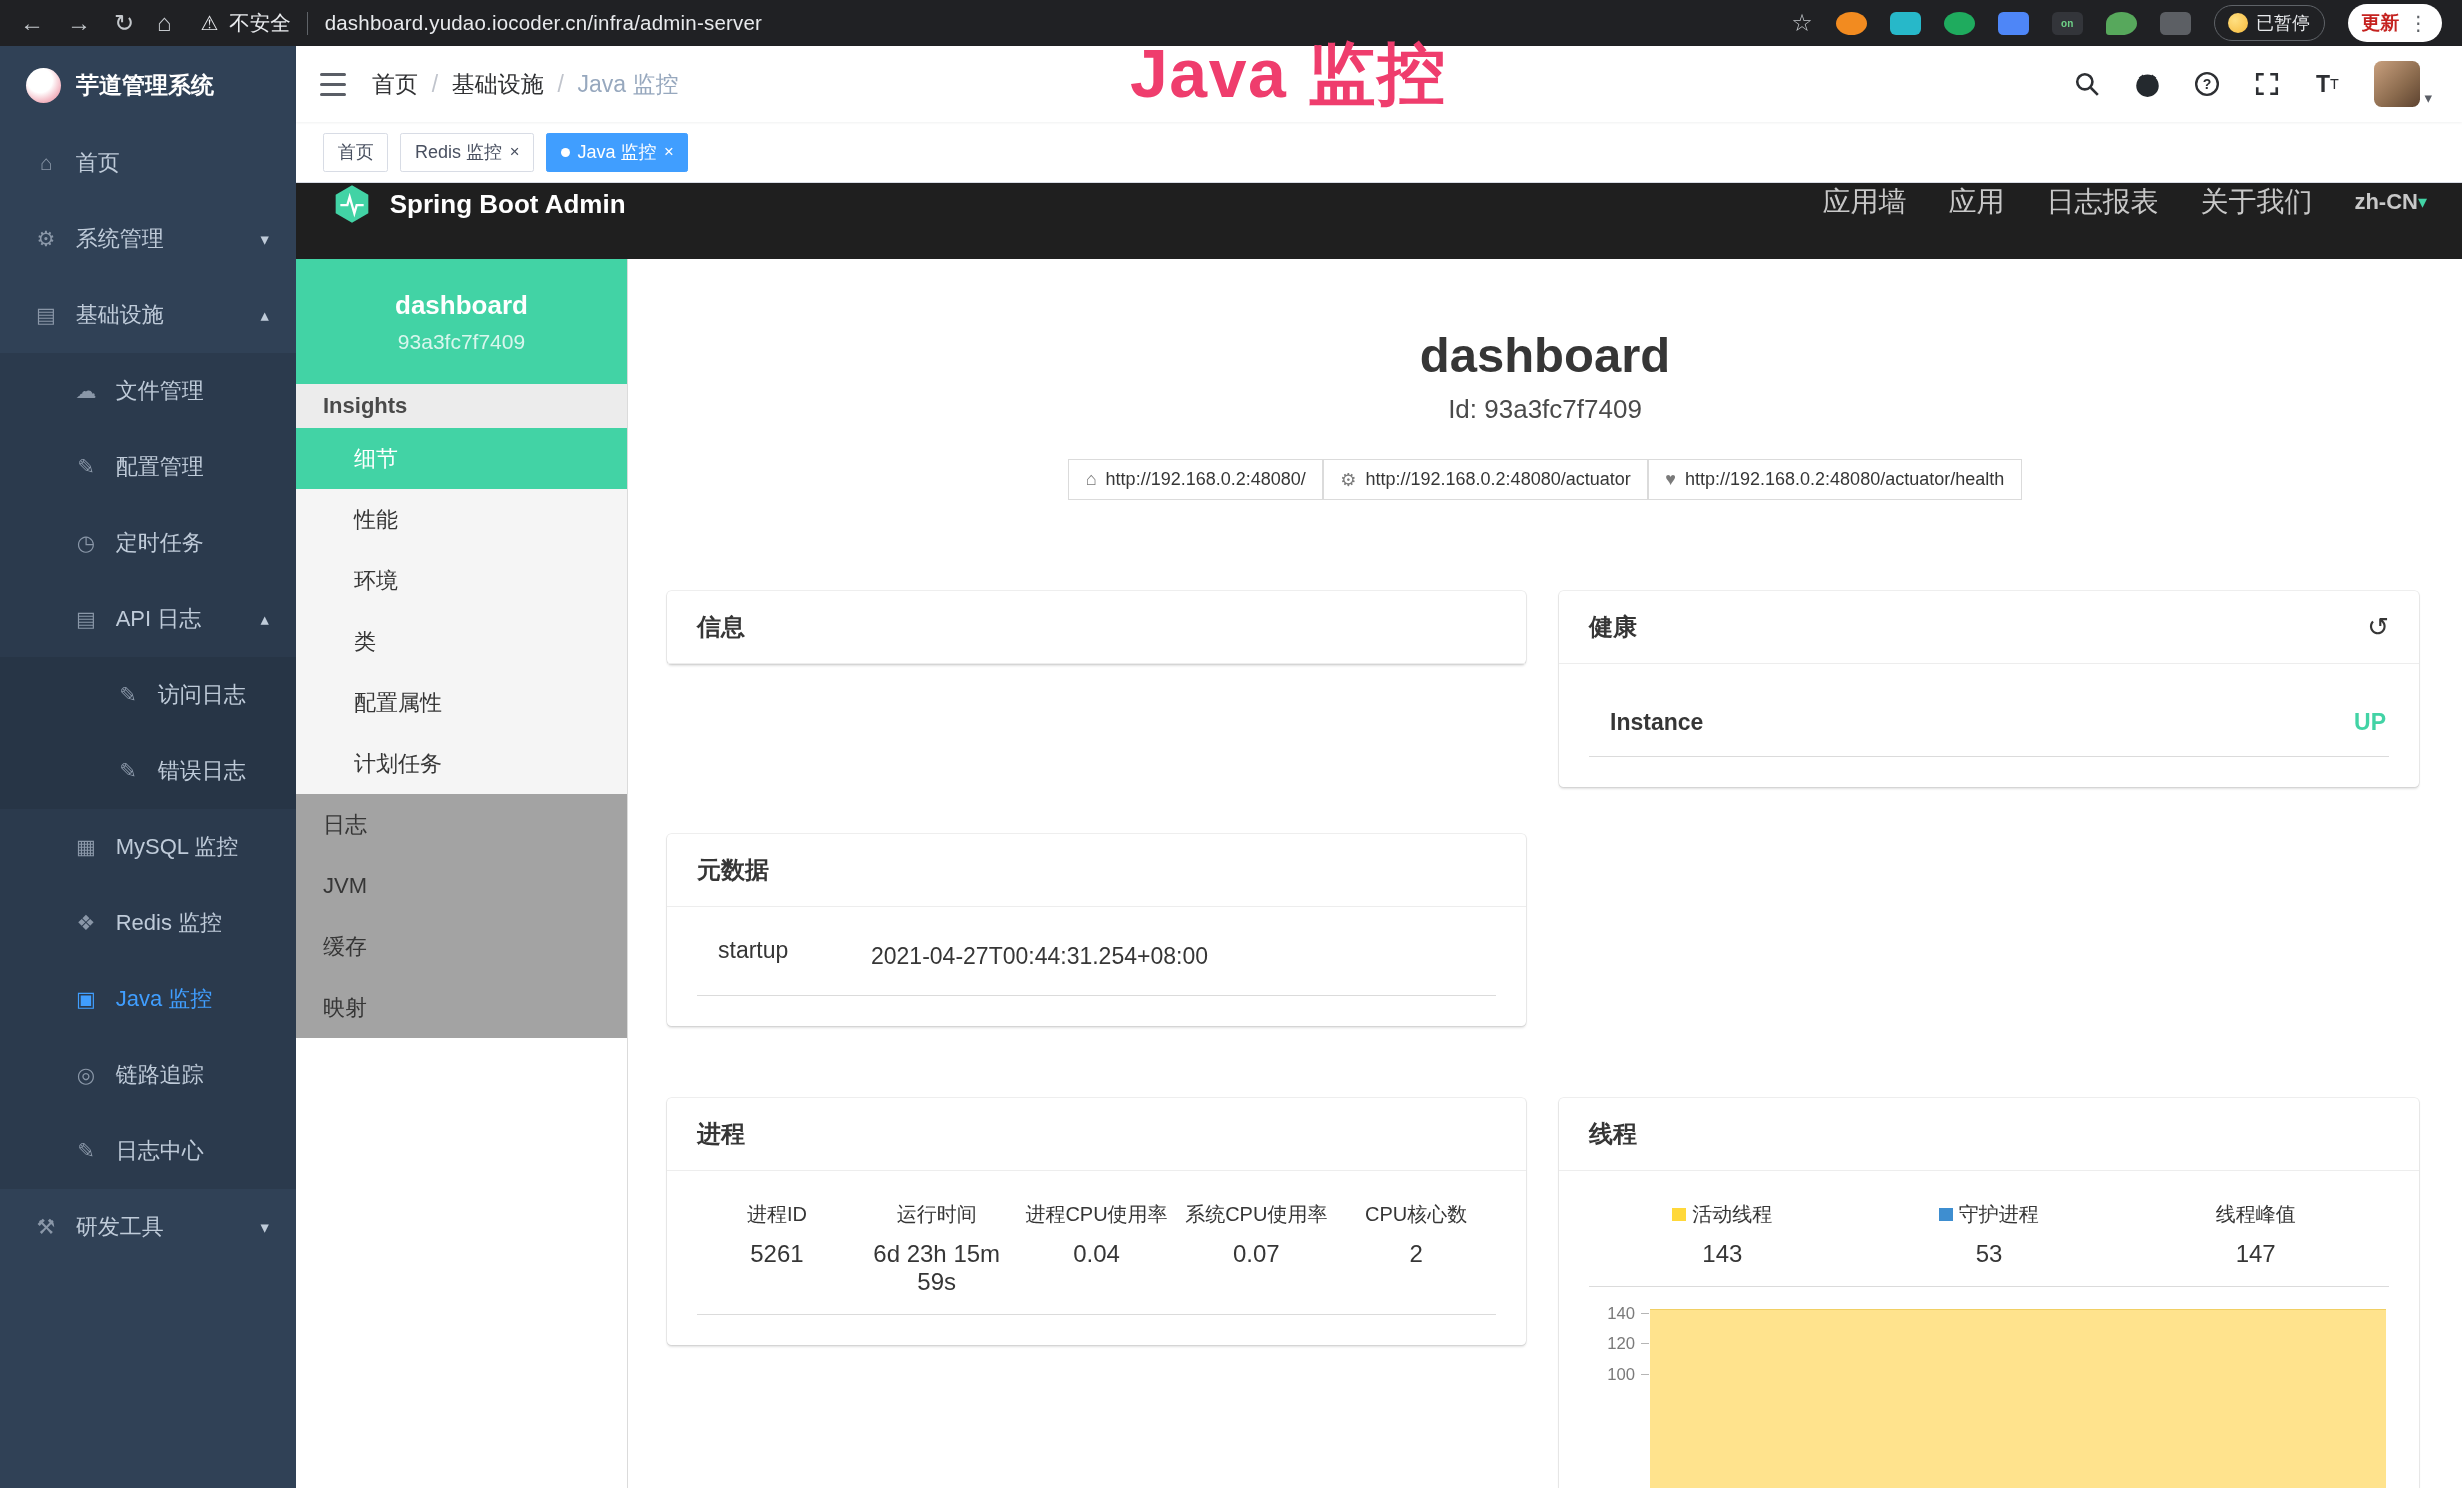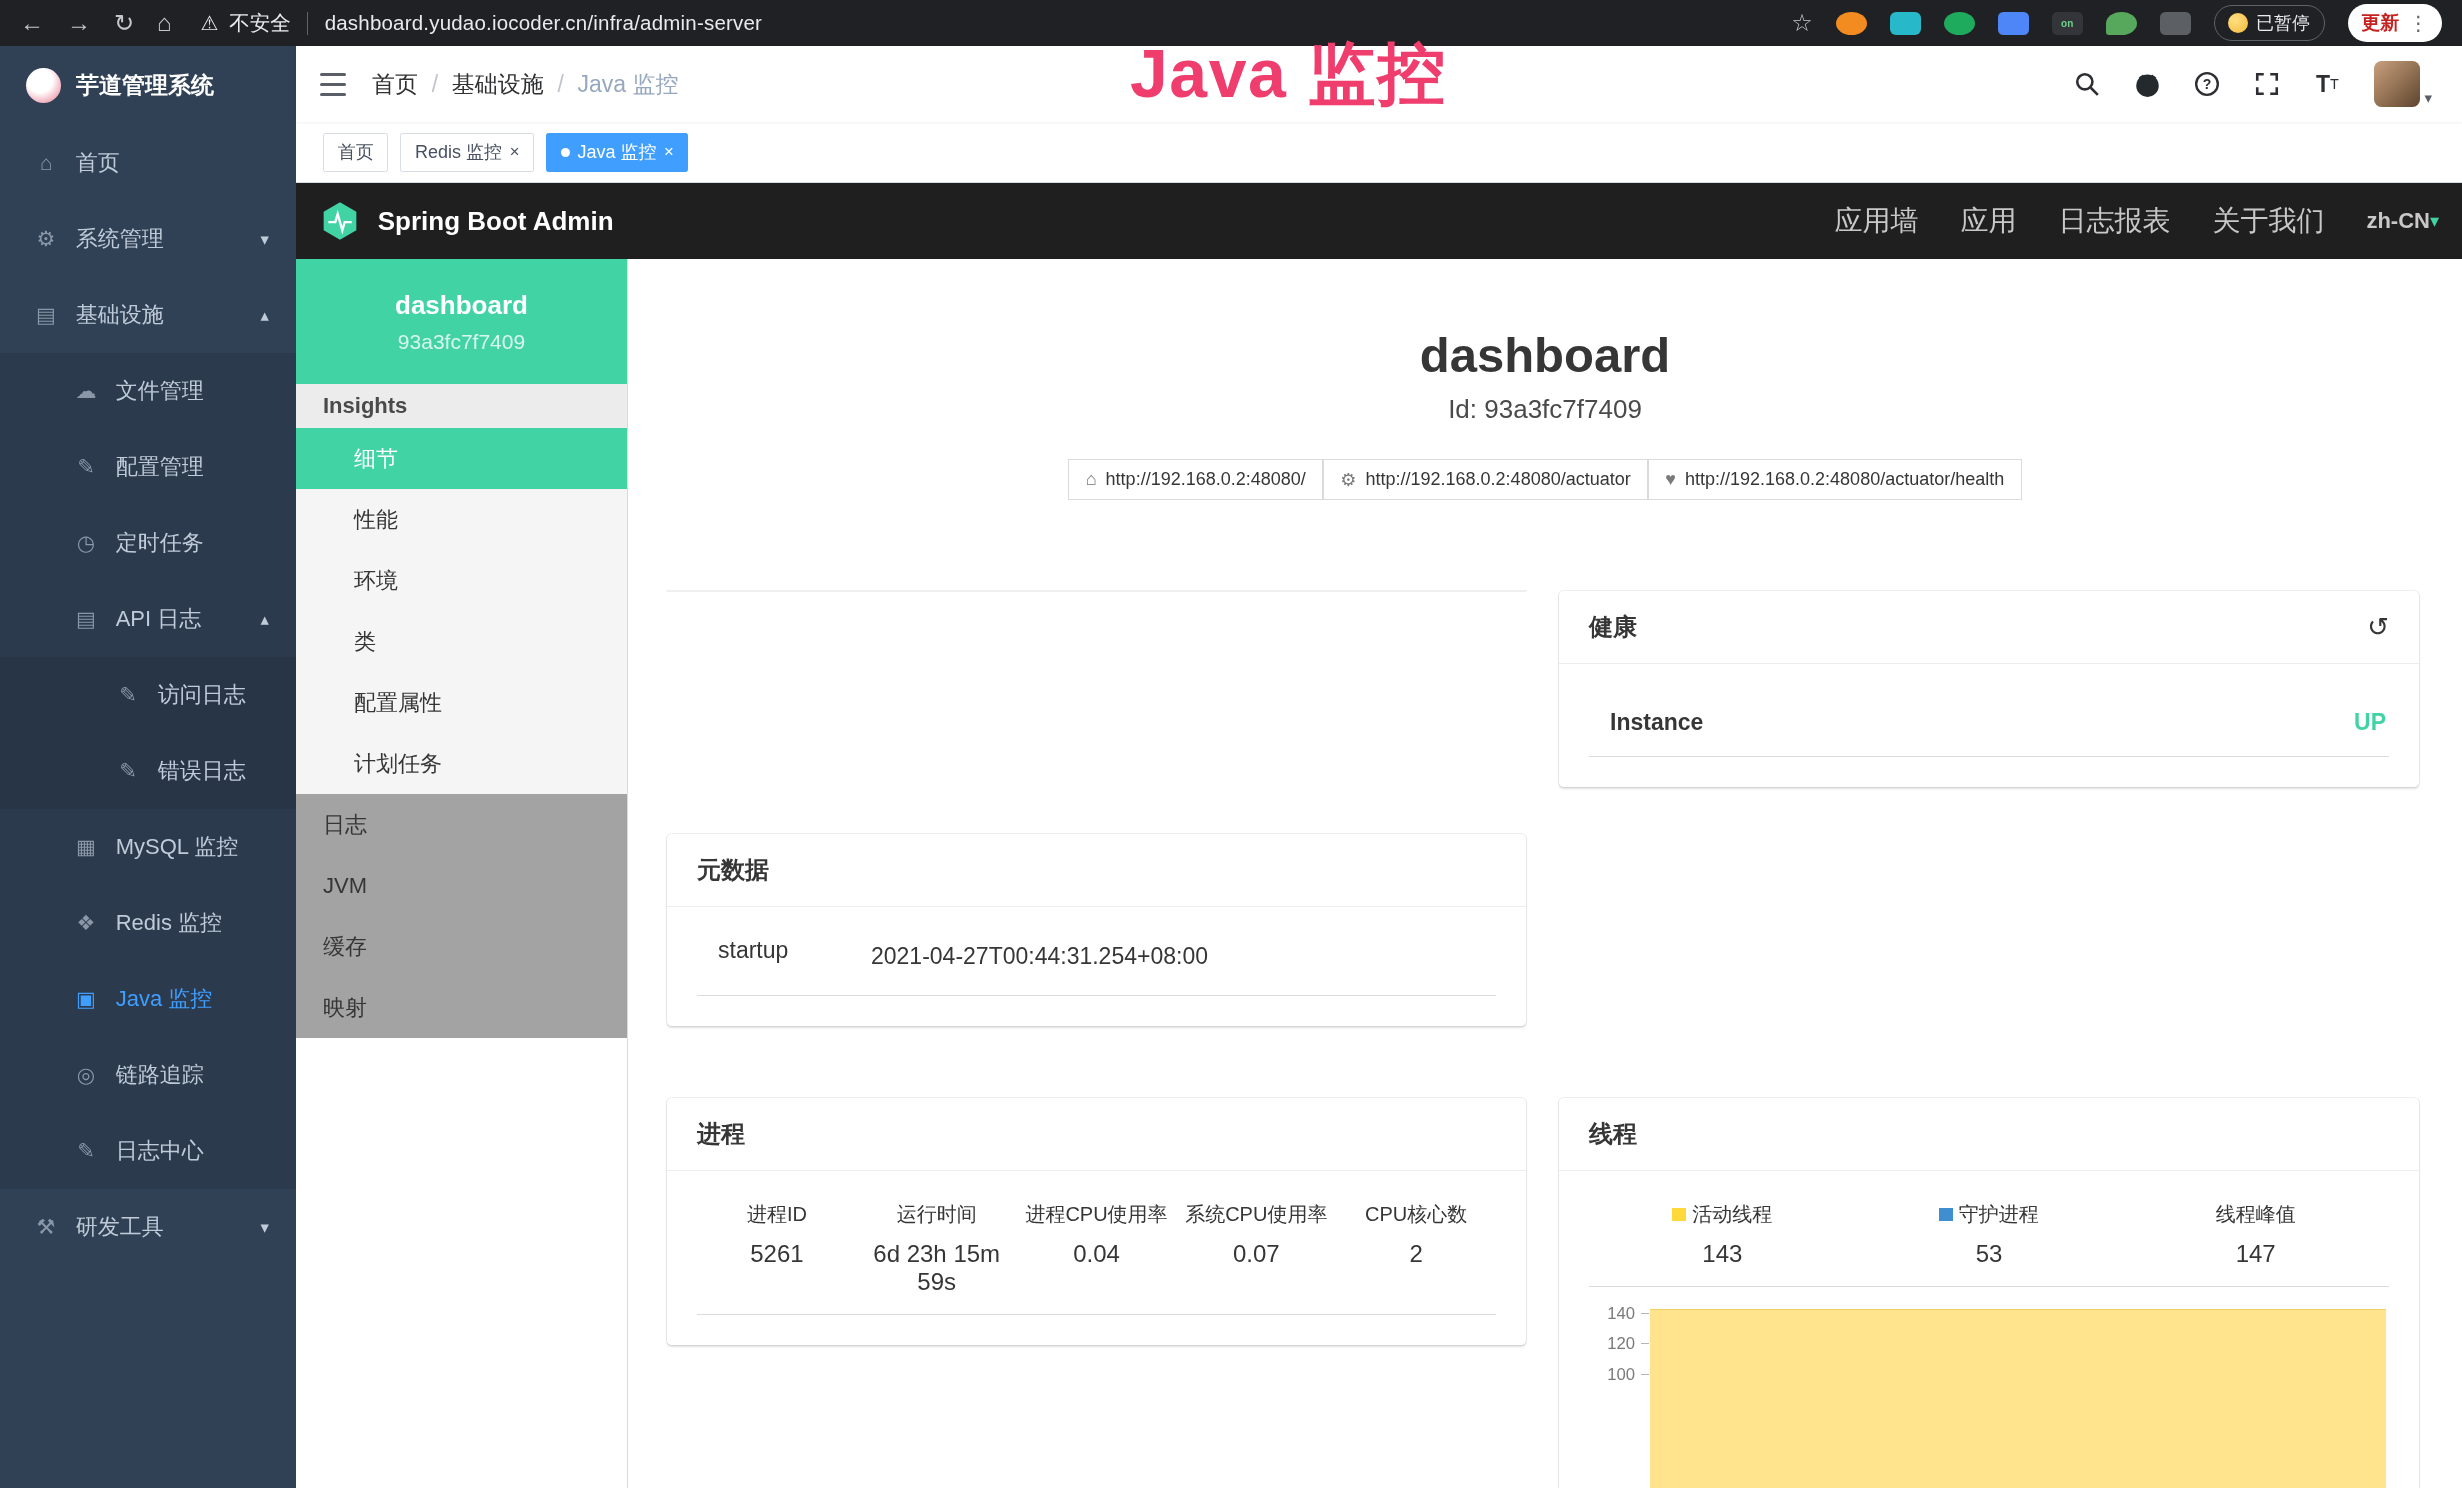--- a/index.html
+++ b/index.html
@@ -70,22 +70,22 @@
 
   #tags-bar { height:61px; background:#fff; border-bottom:0.8px solid #d8dce5;
     display:flex; align-items:center; gap:12px; padding-left:27px; }
   .tag { height:39px; display:inline-flex; align-items:center; gap:7.6px;
     border:0.8px solid #d8dce5; background:#fff; color:#495060; font-size:18px;
     padding:0 13.7px; border-radius:2.3px; cursor:pointer; }
   .tag .close { font-size:16.7px; line-height:1; }
   .tag.active { background:#409eff; border-color:#409eff; color:#fff; }
   .tag .dot { width:9px; height:9px; border-radius:50%; background:#fff; }
 
-  #sba-nav { height:76px; background:#1f1f1f; display:flex; align-items:center;
-    padding:0 23px; }
+  #sba-nav { height:76px; background:#1f1f1f; display:flex; align-items:flex-start;
+    padding:0 35px; }
   .sba-brand { display:flex; align-items:center; gap:16.7px; cursor:pointer; }
   .sba-brand span { color:#fff; font-size:26px; font-weight:bold; }
   .sba-links { margin-left:auto; display:flex; align-items:center; gap:42px; }
   .sba-link { color:#c8c8c8; font-size:28px; cursor:pointer; }
   .sba-lang { color:#c8c8c8; font-size:22px; display:flex; align-items:center; gap:0; cursor:pointer;font-weight:bold; }
   .sba-lang .caret-g { color:#42d3a5; font-size:18px; }
 
   
   #sba-body { flex:1; display:flex; min-height:0; }
   #inst-sidebar { width:332px; flex:none; background:#fff; border-right:0.8px solid #dbdbdb; }
@@ -378,20 +378,23 @@
           </span>
           <span class="link-btn">
             <span class="lico">♥</span>
             <span>http://192.168.0.2:48080/actuator/health</span>
           </span>
         </div>
 
         <div class="grid">
 
           <div class="card">
+            <div class="card-header">
+              <span class="card-title">信息</span>
+            </div>
           </div>
 
           <div class="card">
             <div class="card-header">
               <span class="card-title">健康</span>
               <span class="hist-ico">↺</span>
             </div>
             <div class="card-body">
               <div class="health-row">
                 <span class="health-key">Instance</span>

